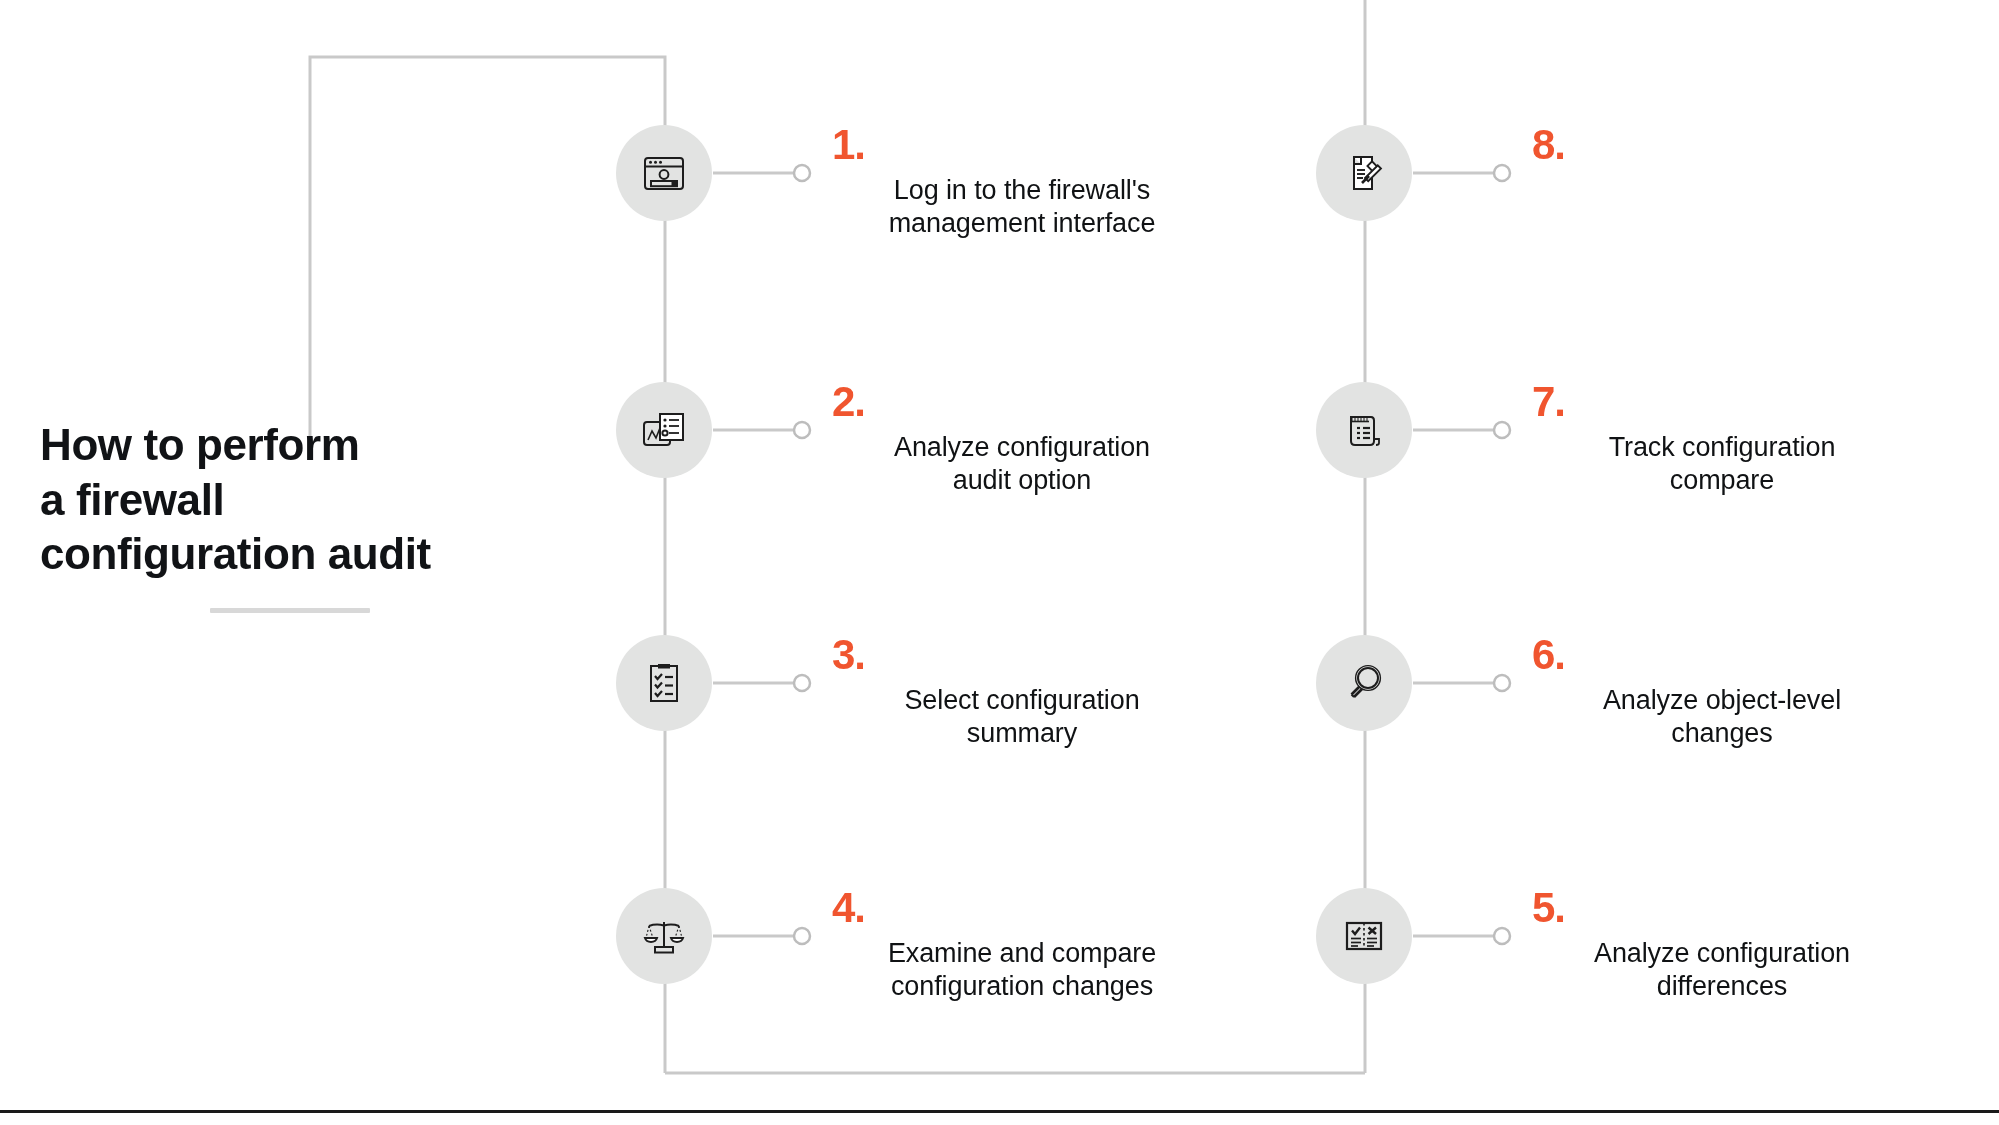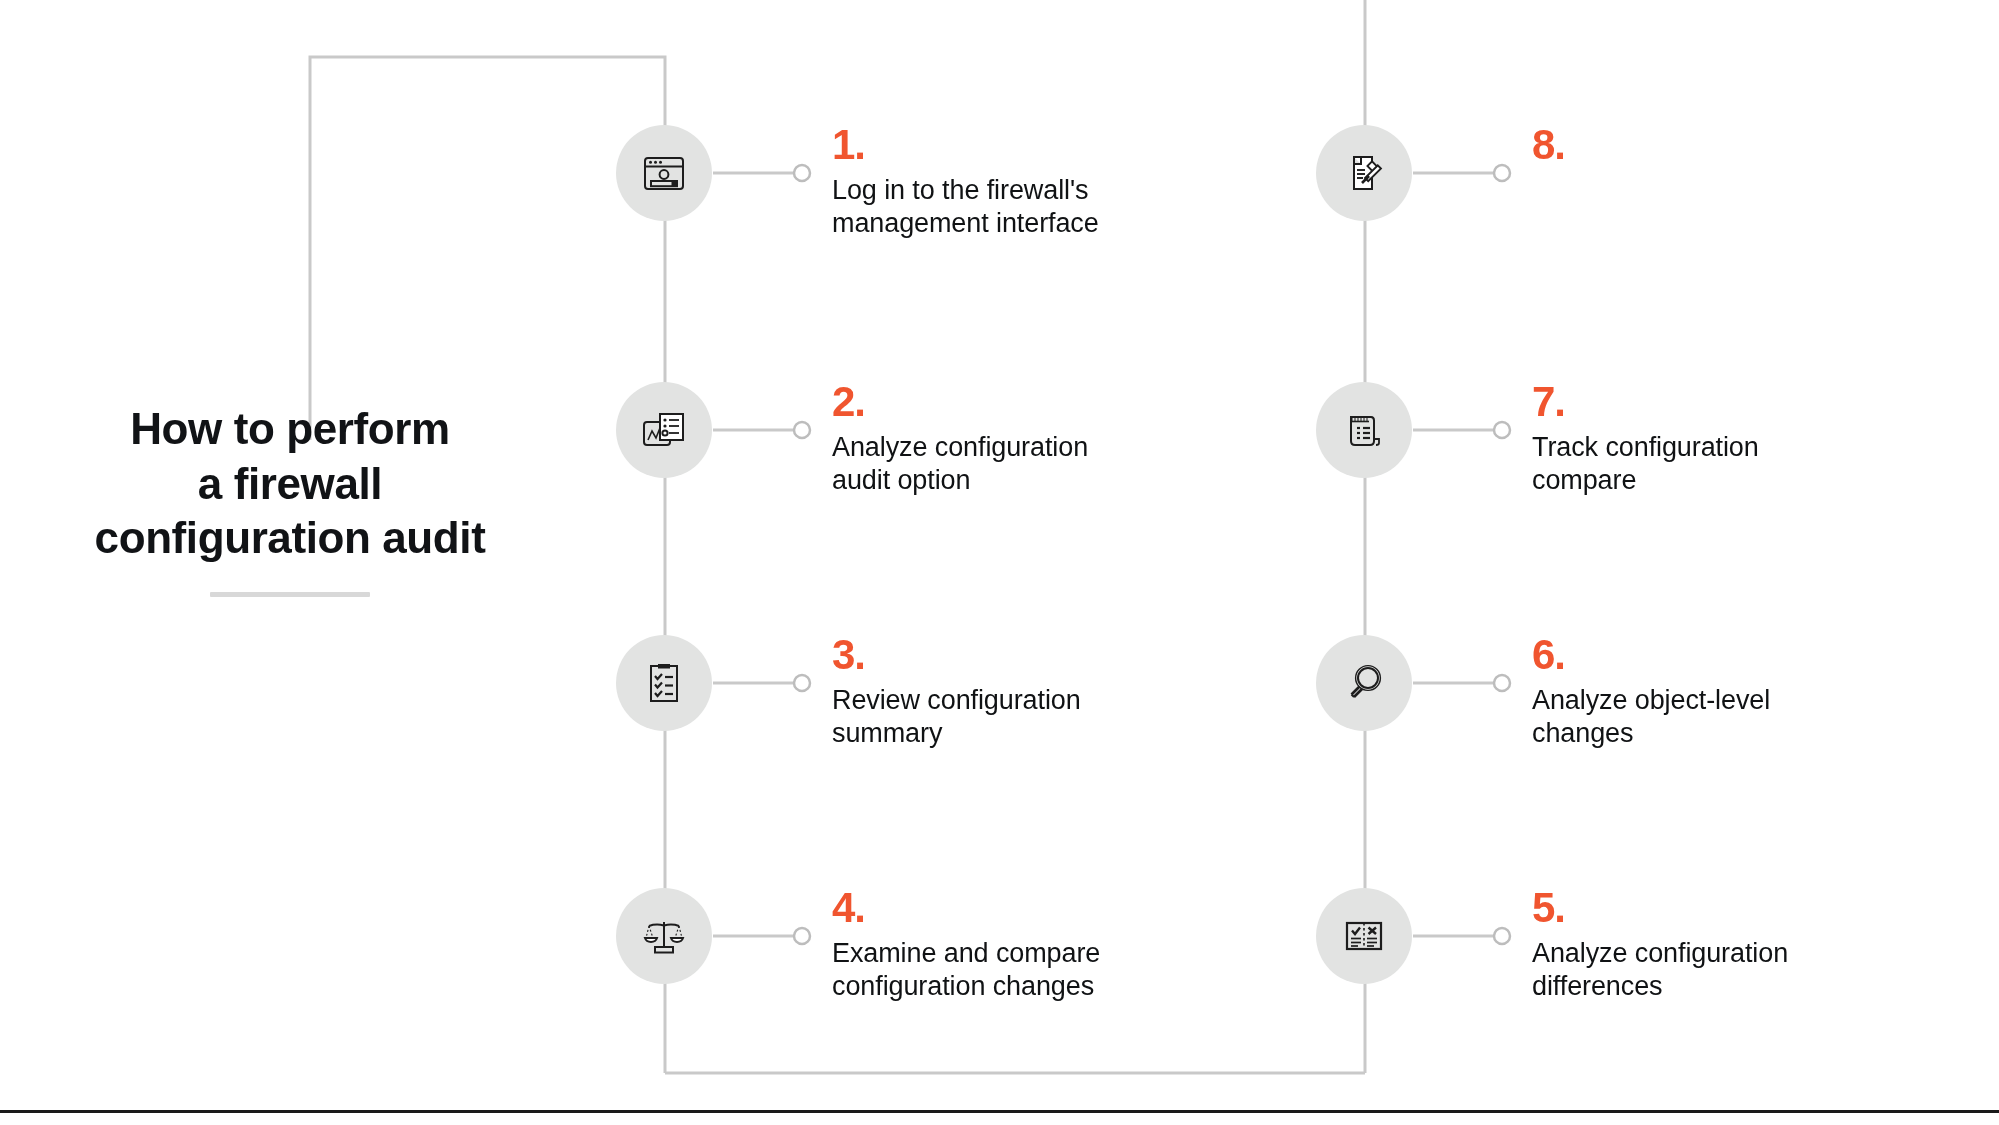--- a/index.html
+++ b/index.html
@@ -8,21 +8,21 @@
     font-family:"Liberation Sans","DejaVu Sans",sans-serif;
     -webkit-font-smoothing:antialiased;
   }
   #board{position:absolute;inset:0;width:1999px;height:1125px;}
 
   
   #wires{position:absolute;left:0;top:0;width:1999px;height:1125px;}
 
   
   #title-block{
-    position:absolute;left:40px;top:402px;width:500px;text-align:center;
+    position:absolute;left:40px;top:418px;width:500px;
   }
   #title-block .title-text{
     font-size:44px;font-weight:bold;line-height:1.24;color:#111316;
     letter-spacing:-0.4px;white-space:pre-line;margin:0;
   }
   #title-rule{
     margin:26px auto 0 auto;width:160px;height:5px;background:#d8d8d8;border-radius:1px;
   }
 
   
@@ -32,21 +32,21 @@
     background:#e2e3e2;display:flex;align-items:center;justify-content:center;
   }
   .bubble svg{display:block;}
   .label{position:absolute;width:380px;}
   .step-num{
     font-size:42px;font-weight:bold;color:#f0552f;line-height:0.95;
     margin:0 0 9px 0;letter-spacing:-1px;
   }
   .step-text{
     font-size:27px;font-weight:400;line-height:1.22;color:#101214;
-    margin:0;white-space:pre-line;letter-spacing:-0.1px;
+    margin:0;white-space:pre-line;letter-spacing:-0.1px;text-align:center;
   }
 
   
   .col-left .bubble{left:616px;}
   .col-left .label{left:832px;}
   .col-right .bubble{left:1316px;}
   .col-right .label{left:1532px;}
 
   
   .row1 .bubble{top:125px;} .row1 .label{top:125px;}
@@ -158,21 +158,21 @@
           <line x1="27" y1="20" x2="35" y2="20" stroke-width="2.2"></line>
           <polyline points="17,27.5 19.5,30.5 24,25.5" stroke-width="2.2"></polyline>
           <line x1="27" y1="28.5" x2="35" y2="28.5" stroke-width="2.2"></line>
           <polyline points="17,36 19.5,39 24,34" stroke-width="2.2"></polyline>
           <line x1="27" y1="37" x2="35" y2="37" stroke-width="2.2"></line>
         </svg>
       </span>
     </div>
     <div class="label">
       <p class="step-num">3.</p>
-      <p class="step-text">Review configuration
+      <p class="step-text">Select configuration
 summary</p>
     </div>
   </div>
 
   <div class="node col-left row4">
     <div class="bubble">
       <span>
         <svg width="52" height="52" viewBox="0 0 52 52" fill="none" stroke="#1d1d1d" stroke-width="2">
           <line x1="26" y1="12" x2="26" y2="38"></line>
           <path d="M11,16 Q18,13.5 26,15.5 Q34,13.5 41,16" stroke-width="2"></path>

